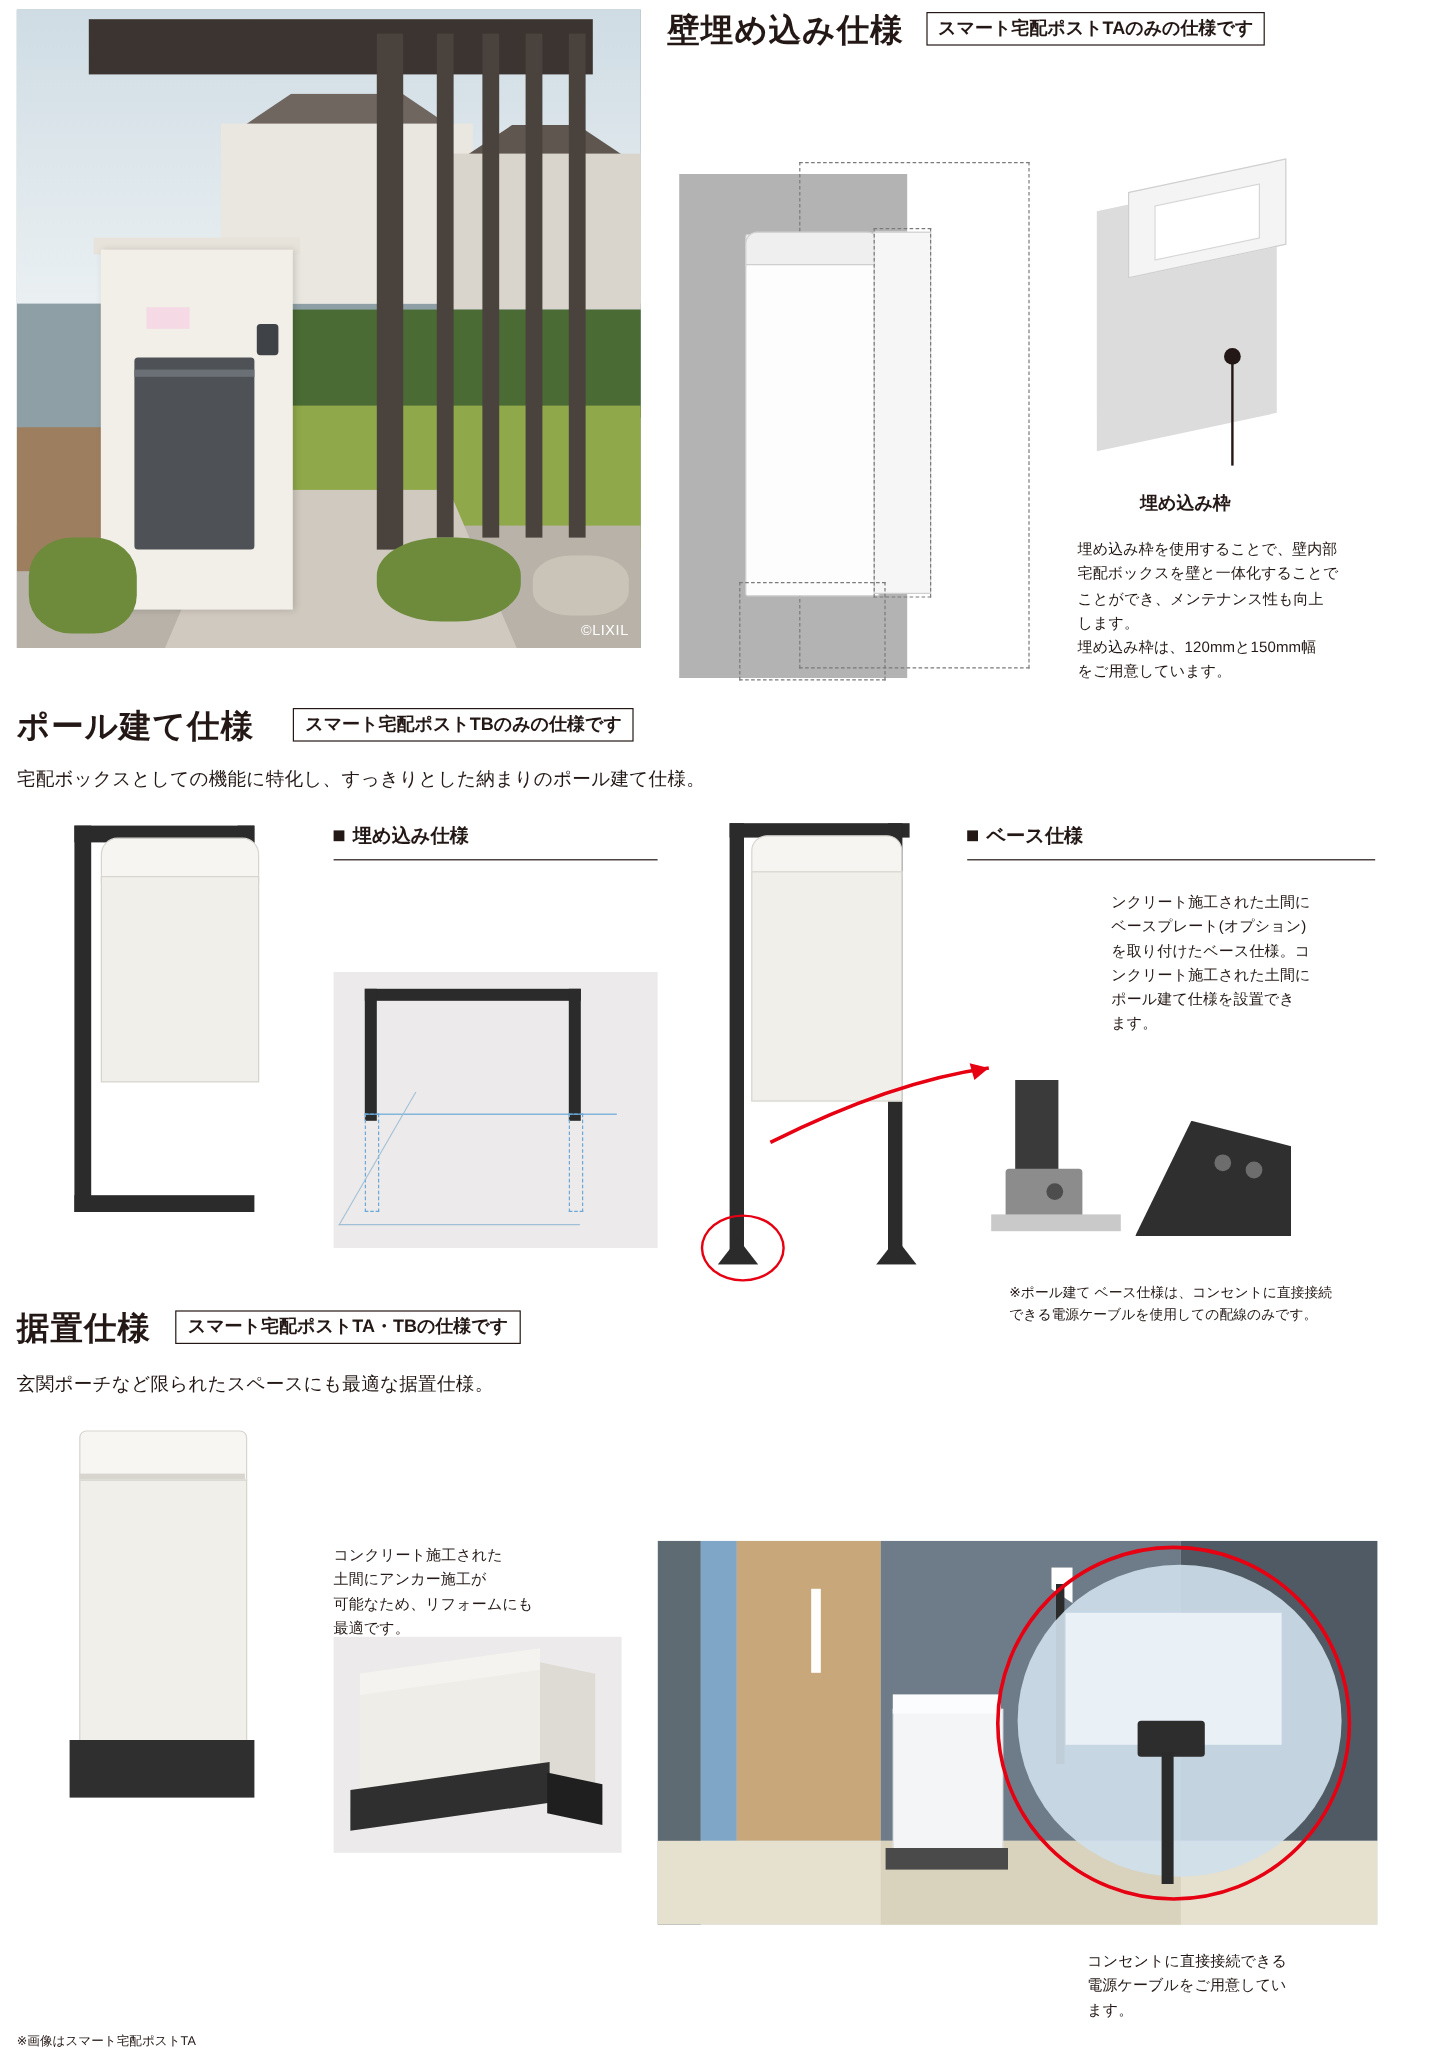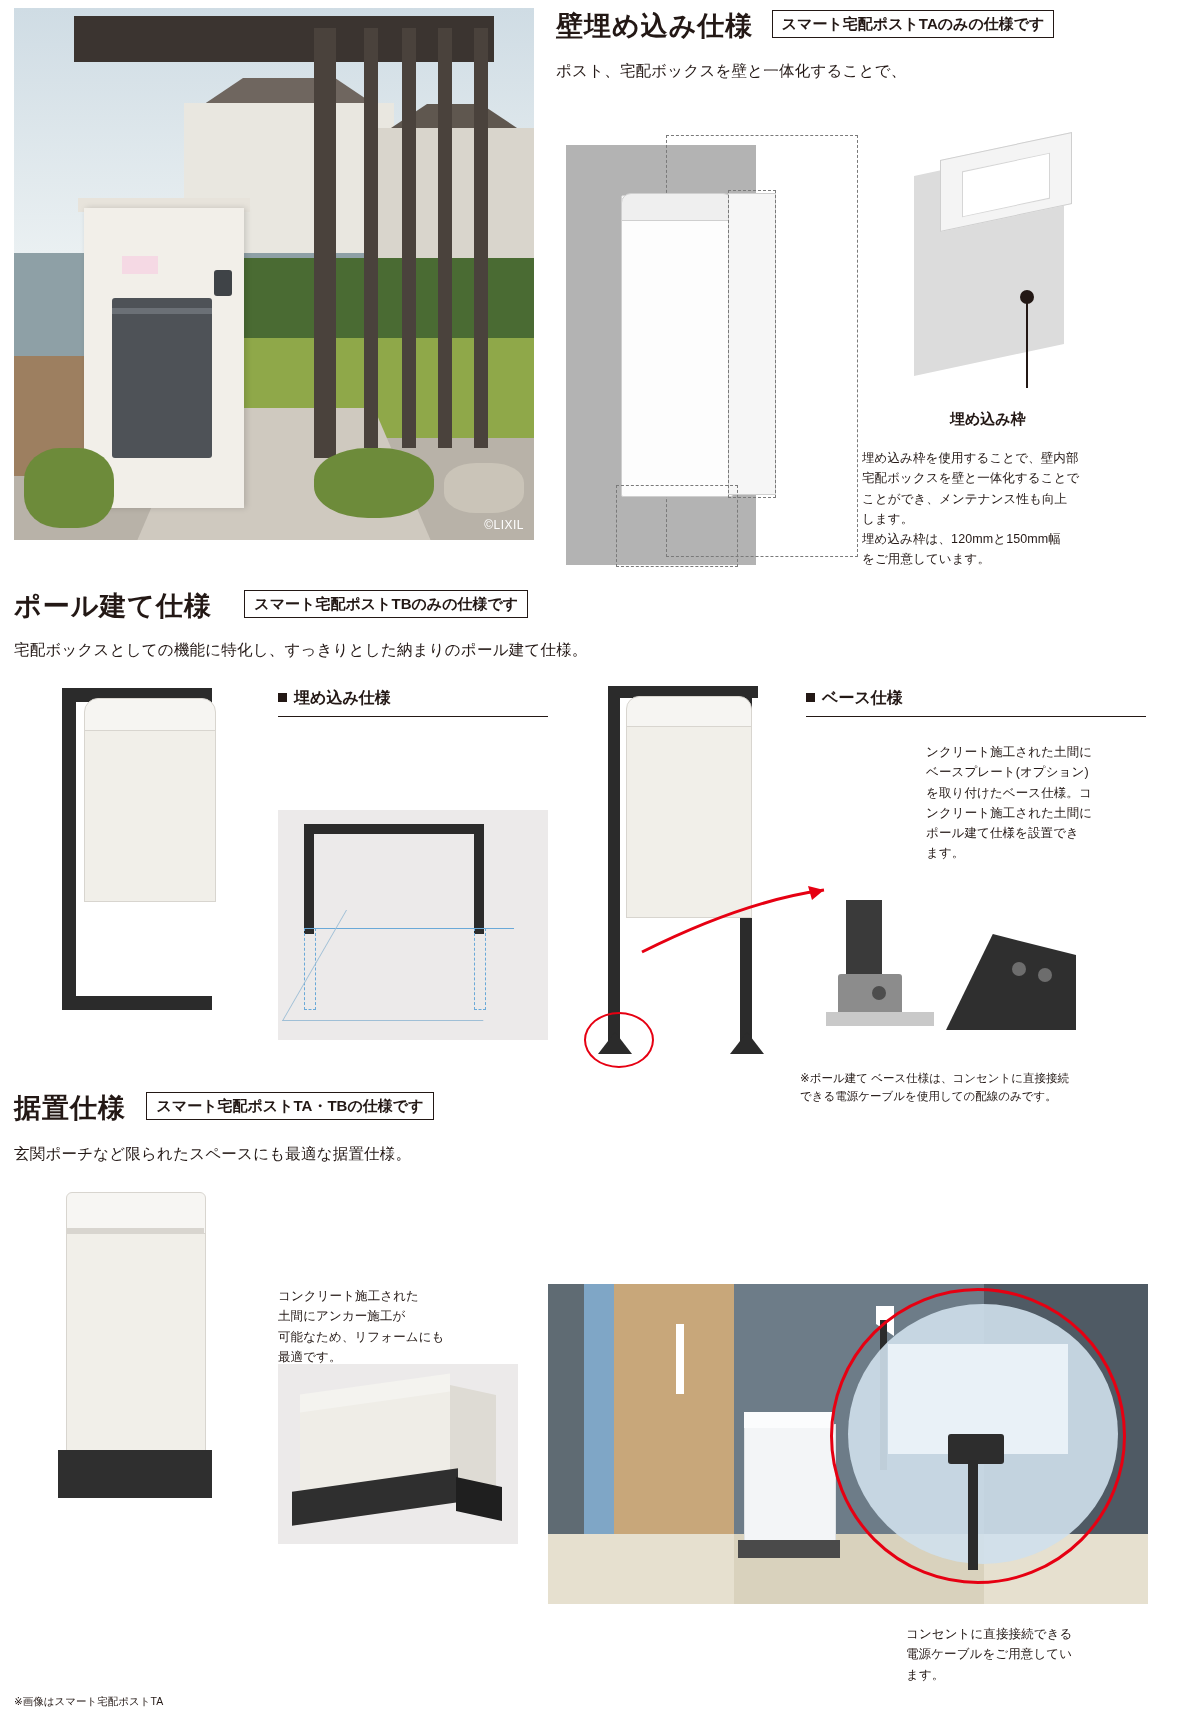--- a/index.html
+++ b/index.html
@@ -65,21 +65,21 @@
   .dash{position:absolute;border:1px dashed #7a7a7a;}
   .lead-line{position:absolute;background:#231815;}
   .frame-label{font-size:15px;font-weight:bold;text-align:center;}
 
   
   .blk-white{position:absolute;background:#f0eee9;border:1px solid #d8d5cf;}
   .blk-dark{position:absolute;background:#2b2b2b;}
   .panel-grey{position:absolute;background:#eceaea;}
   .redring{position:absolute;border:2px solid #e60012;border-radius:50%;}
 
-  .capt-note{font-size:11.5px;line-height:1.55;}
+  .capt-note{font-size:11.5px;line-height:1.55;margin-left:41px;}
 </style>
 </head>
 <body>
 
 <div class="abs photo">
   <div class="ph-sky"></div>
   <div class="ph-roofA"></div>
   <div class="ph-houseA"></div>
   <div class="ph-roofB"></div>
   <div class="ph-houseB"></div>
@@ -104,21 +104,20 @@
   <div class="ph-plant2"></div>
   <div class="ph-stone"></div>
   <div class="ph-credit">©LIXIL</div>
 </div>
 
 <div class="abs" style="left:556px;top:10px;">
   <span class="sec-title">壁埋め込み仕様</span>
   <span class="sec-badge" style="margin-left:14px;vertical-align:6px;">スマート宅配ポストTAのみの仕様です</span>
 </div>
 <div class="abs lead" style="left:556px;top:57px;">
-  <div>ポスト、宅配ボックスを壁と一体化することで、</div>
 </div>
 
 <div class="abs" style="left:556px;top:135px;width:320px;height:440px;">
   <div class="wall-slab" style="left:10px;top:10px;width:190px;height:420px;"></div>
   <div class="dash" style="left:110px;top:0px;width:190px;height:420px;"></div>
   <div class="wall-unit" style="left:65px;top:60px;width:110px;height:300px;border-radius:2px;"></div>
   <div class="wall-unit" style="left:65px;top:58px;width:110px;height:26px;background:#efefef;border-radius:10px 10px 0 0;"></div>
   <div class="wall-unit" style="left:172px;top:58px;width:46px;height:300px;background:#f6f6f6;"></div>
   <div class="dash" style="left:172px;top:55px;width:46px;height:306px;border-style:dashed;"></div>
   <div class="dash" style="left:60px;top:350px;width:120px;height:80px;"></div>
@@ -126,21 +125,21 @@
 
 <div class="abs" style="left:900px;top:140px;width:230px;height:260px;">
   <div class="abs" style="left:14px;top:20px;width:150px;height:200px;background:#dcdcdc;transform:skewY(-12deg);"></div>
   <div class="abs" style="left:40px;top:6px;width:130px;height:70px;background:#f4f4f4;border:1px solid #cfcfcf;transform:skewY(-12deg);"></div>
   <div class="abs" style="left:62px;top:22px;width:86px;height:44px;background:#ffffff;border:1px solid #d6d6d6;transform:skewY(-12deg);"></div>
   <div class="abs" style="left:120px;top:150px;width:14px;height:14px;background:#231815;border-radius:50%;"></div>
   <div class="lead-line abs" style="left:126px;top:160px;width:2px;height:88px;"></div>
 </div>
 <div class="abs frame-label" style="left:950px;top:410px;">埋め込み枠</div>
 
-<div class="abs body-text" style="left:862px;top:448px;width:250px;">
+<div class="abs body-text" style="left:898px;top:448px;width:250px;">
   <div>埋め込み枠を使用することで、壁内部</div>
   <div>宅配ボックスを壁と一体化することで</div>
   <div>ことができ、メンテナンス性も向上</div>
   <div>します。</div>
   <div>埋め込み枠は、120mmと150mm幅</div>
   <div>をご用意しています。</div>
 </div>
 
 <div class="abs" style="left:14px;top:590px;">
   <span class="sec-title">ポール建て仕様</span>

